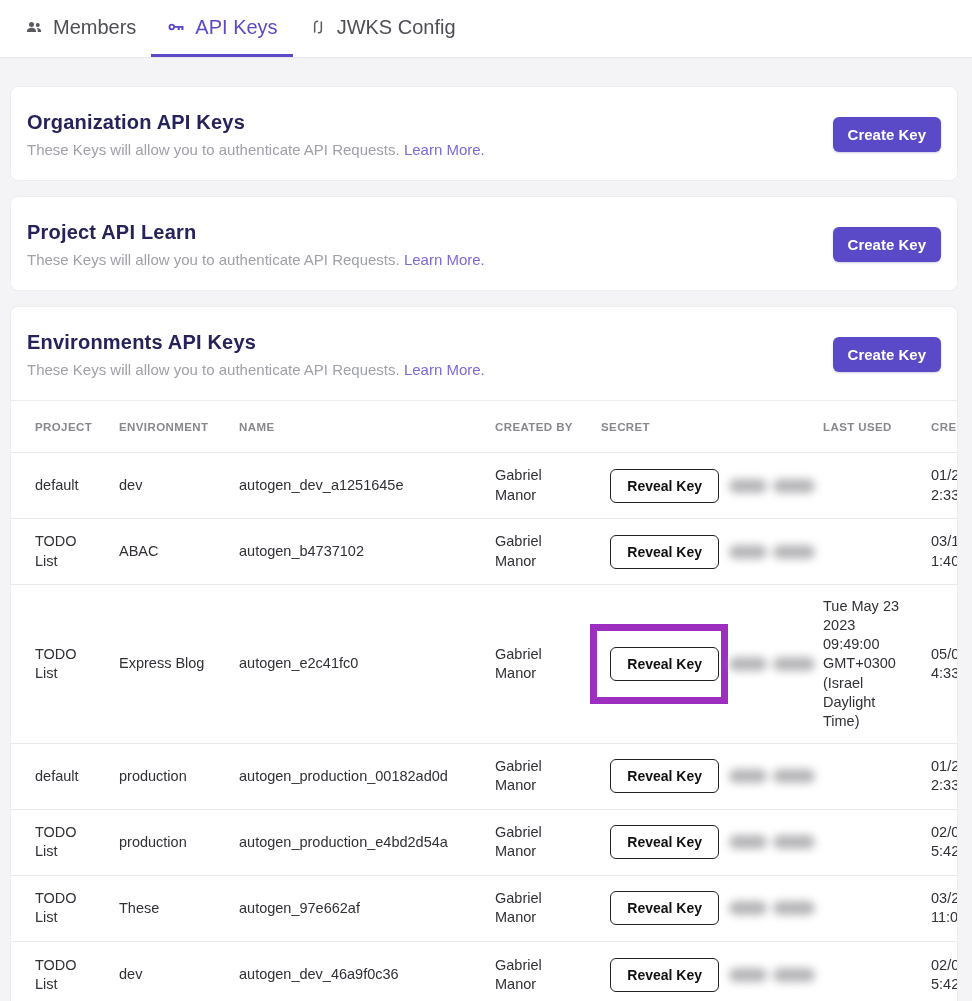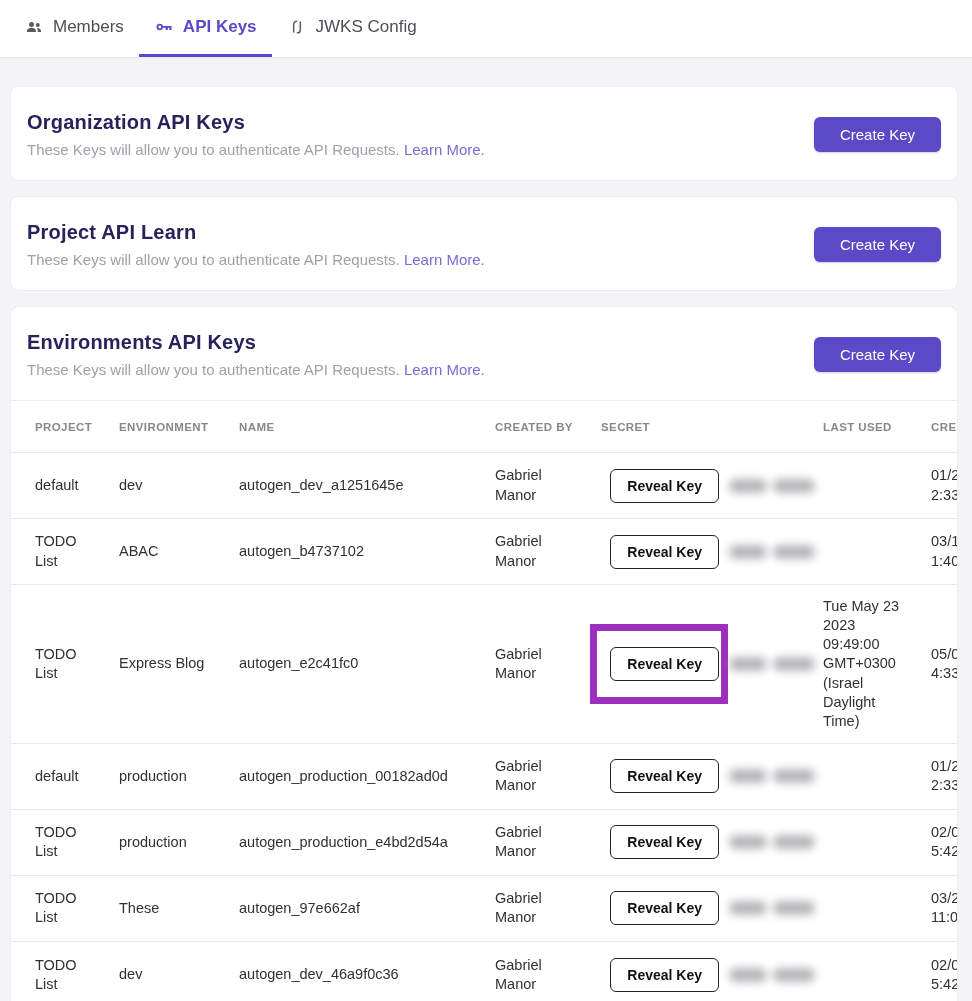--- a/index.html
+++ b/index.html
@@ -10,45 +10,45 @@
     -webkit-font-smoothing:antialiased;
   }
   
   .tabbar{
     background:#fff;border-bottom:1px solid #e8e8ea;
     display:flex;align-items:stretch;height:57px;padding-left:9px;
   }
   .tab{
     display:flex;align-items:center;gap:9px;
     padding:0 15px;cursor:pointer;
-    font-size:17px;color:#4e4e56;
+    font-size:20px;color:#4e4e56;
     border-bottom:3px solid transparent;box-sizing:border-box;
   }
-  .tab.active{color:#5b4ac8;border-bottom-color:#5b4ac8;font-weight:700;}
+  .tab.active{color:#5b4ac8;border-bottom-color:#5b4ac8;font-weight:400;}
   .tab .ticon{display:flex;align-items:center;}
   .tab .ticon svg{width:20px;height:20px;}
   .tab svg .st{stroke:#5a5a62;fill:none;stroke-width:1.8;stroke-linecap:round;stroke-linejoin:round;}
   .tab svg .fl{fill:#5a5a62;}
   .tab.active svg .fl{fill:#5b4ac8;}
   
   .content{padding:28px 14px 16px 10px;display:flex;flex-direction:column;gap:15px;}
   .card{
     background:#fff;border:1px solid #ededf0;border-radius:8px;
   }
   .card-head{
     display:flex;align-items:center;justify-content:space-between;
     padding:24px 16px 22px 16px;
   }
   .card-title{font-size:20px;font-weight:bold;color:#26225a;letter-spacing:.2px;}
   .card-desc{font-size:15px;color:#9fa0a8;margin-top:7px;}
   .card-desc a{color:#7a6ad8;text-decoration:none;}
   .btn-primary{
     background:#5b4ac8;color:#fff;border:none;border-radius:6px;
-    font-family:inherit;font-size:15px;font-weight:normal;
-    padding:9px 26px;cursor:pointer;white-space:nowrap;
+    font-family:inherit;font-size:15px;font-weight:bold;
+    padding:9px 15px;cursor:pointer;white-space:nowrap;
     box-shadow:0 1px 2px rgba(60,50,150,.25);
   }
   
   .table-card{overflow:hidden;}
   .table{border-top:1px solid #ececef;}
   .trow{
     display:grid;
     grid-template-columns:84px 120px 256px 106px 222px 108px 120px;
     padding-left:24px;width:1040px;box-sizing:border-box;
     align-items:center;border-bottom:1px solid #eaeaee;

